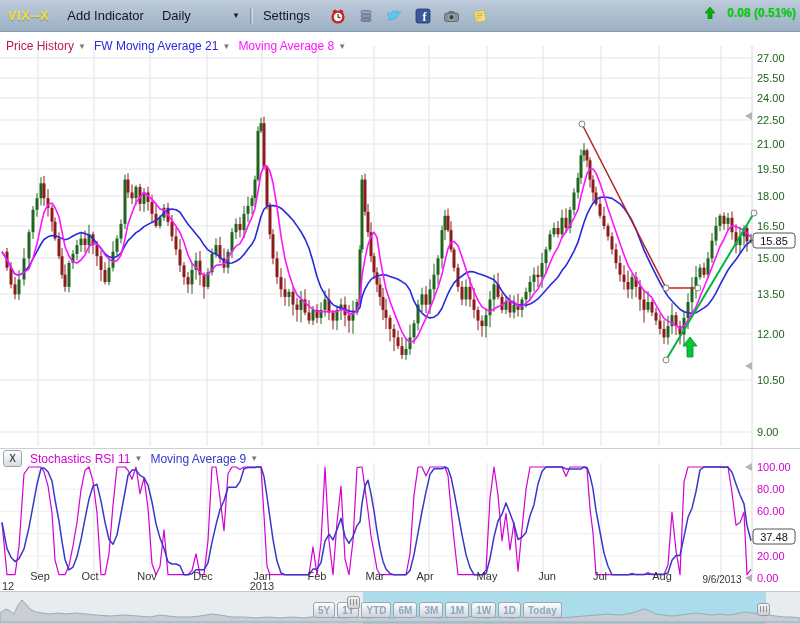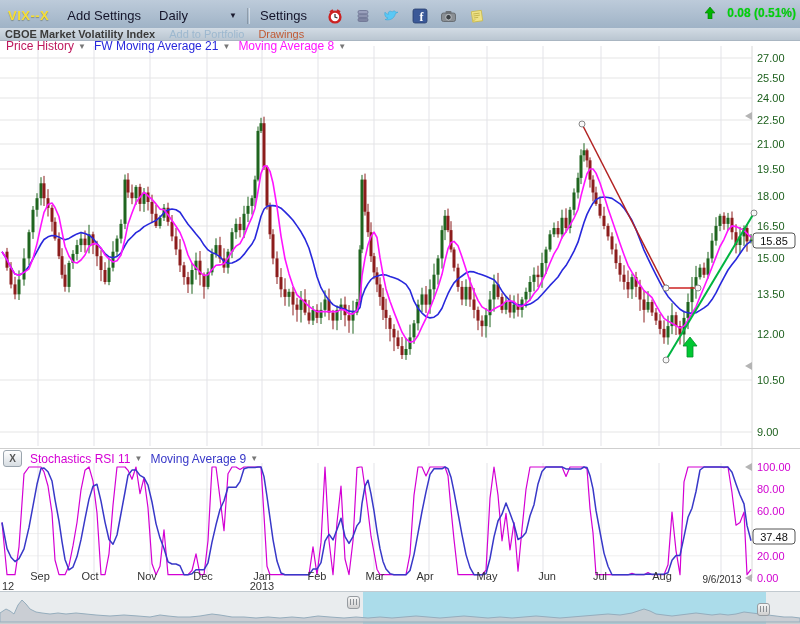--- a/index.html
+++ b/index.html
@@ -557,21 +557,21 @@
         <rect x="0" y="592" width="800" height="32" fill="#e9ecee"></rect>
         <rect x="363" y="592" width="403" height="32" fill="#abdcea"></rect>
         <path d="M0,622 L0,613 L6,609 L10,611 L14,614 L18,605 L22,600 L26,604 L30,609 L36,612 L42,613 L50,614 L58,613 L66,614 L76,613 L86,614 L96,615 L110,616 L124,615 L138,616 L150,617 L160,615 L168,616 L178,617 L190,617 L200,616 L212,614 L220,615 L232,617 L244,617 L256,618 L268,617 L280,618 L292,617 L304,618 L318,616 L330,617 L344,618 L356,617 L368,618 L380,617 L392,618 L404,617 L416,616 L428,617 L440,618 L452,617 L464,616 L476,617 L488,618 L500,617 L512,618 L524,617 L536,616 L548,617 L560,618 L572,617 L584,616 L596,615 L608,614 L620,615 L632,613 L644,609 L650,611 L656,614 L664,615 L672,616 L680,615 L688,614 L696,613 L704,614 L712,615 L720,614 L728,615 L736,614 L744,612 L752,613 L760,614 L768,615 L776,616 L784,617 L792,617 L800,618 L800,622 Z" fill="#c7cbd0" stroke="#95adbd" stroke-width="1" fill-opacity="0.9"></path>
         <line x1="0" y1="591.5" x2="800" y2="591.5" stroke="#c2cad0"></line>
         <line x1="0" y1="623" x2="800" y2="623" stroke="#aab2b8"></line>
       </g>
     </svg>
 
   <div class="toolbar">
     <span class="symbol">VIX--X</span>
-    <span class="menu-item">Add Settings</span>
+    <span class="menu-item">Add Indicator</span>
     <span class="menu-item interval">
       <span>Daily</span>
       <span class="caret">▼</span>
     </span>
     <span class="vsep"></span>
     <span class="menu-item">Settings</span>
     <span class="tool-icons">
       <svg width="16" height="16">
         <circle cx="8" cy="9" r="5.4" fill="#fff" stroke="#cc2222" stroke-width="2.4"></circle>
         <path d="M3 4 L6 2 M13 4 L10 2" stroke="#cc2222" stroke-width="2" fill="none"></path>
@@ -603,25 +603,20 @@
       </svg>
     </span>
     <span class="change">
       <svg width="10" height="12">
         <polygon points="5,0 10,6 7,6 7,12 3,12 3,6 0,6" fill="#00b400" stroke="#007800" stroke-width="0.6"></polygon>
       </svg>
       <span>0.08 (0.51%)</span>
     </span>
   </div>
 
-  <div class="subheader">
-    <span class="title">CBOE Market Volatility Index</span>
-    <span class="add-portfolio">Add to Portfolio</span>
-    <span class="drawings">Drawings</span>
-  </div>
 
   <div class="legend-main" id="legend-main">
       <span class="legend-item">
         <span style="color: #be185d;">Price History</span>
         <span class="legend-caret">▼</span>
       </span>
       <span class="legend-item">
         <span style="color: rgb(40, 40, 220);">FW Moving Average 21</span>
         <span class="legend-caret">▼</span>
       </span>
@@ -637,16 +632,27 @@
           <span style="color: rgb(212, 0, 212);">Stochastics RSI 11</span>
           <span class="legend-caret">▼</span>
         </span>
         <span class="legend-item">
           <span style="color: rgb(56, 56, 200);">Moving Average 9</span>
           <span class="legend-caret">▼</span>
         </span>
       </span>
   </div>
 
+  <div class="nav-buttons" id="nav-buttons">
+      <span class="range-btn">5Y</span>
+      <span class="range-btn">1Y</span>
+      <span class="range-btn">YTD</span>
+      <span class="range-btn">6M</span>
+      <span class="range-btn">3M</span>
+      <span class="range-btn">1M</span>
+      <span class="range-btn">1W</span>
+      <span class="range-btn">1D</span>
+      <span class="range-btn">Today</span>
+    </div>
   <div class="nav-handle" id="nav-handle-left" style="top: 596px; left: 347px;"></div>
   <div class="nav-handle" id="nav-handle-right" style="top: 603px; left: 757px;"></div>
 
 </div>
 
 </body></html>

